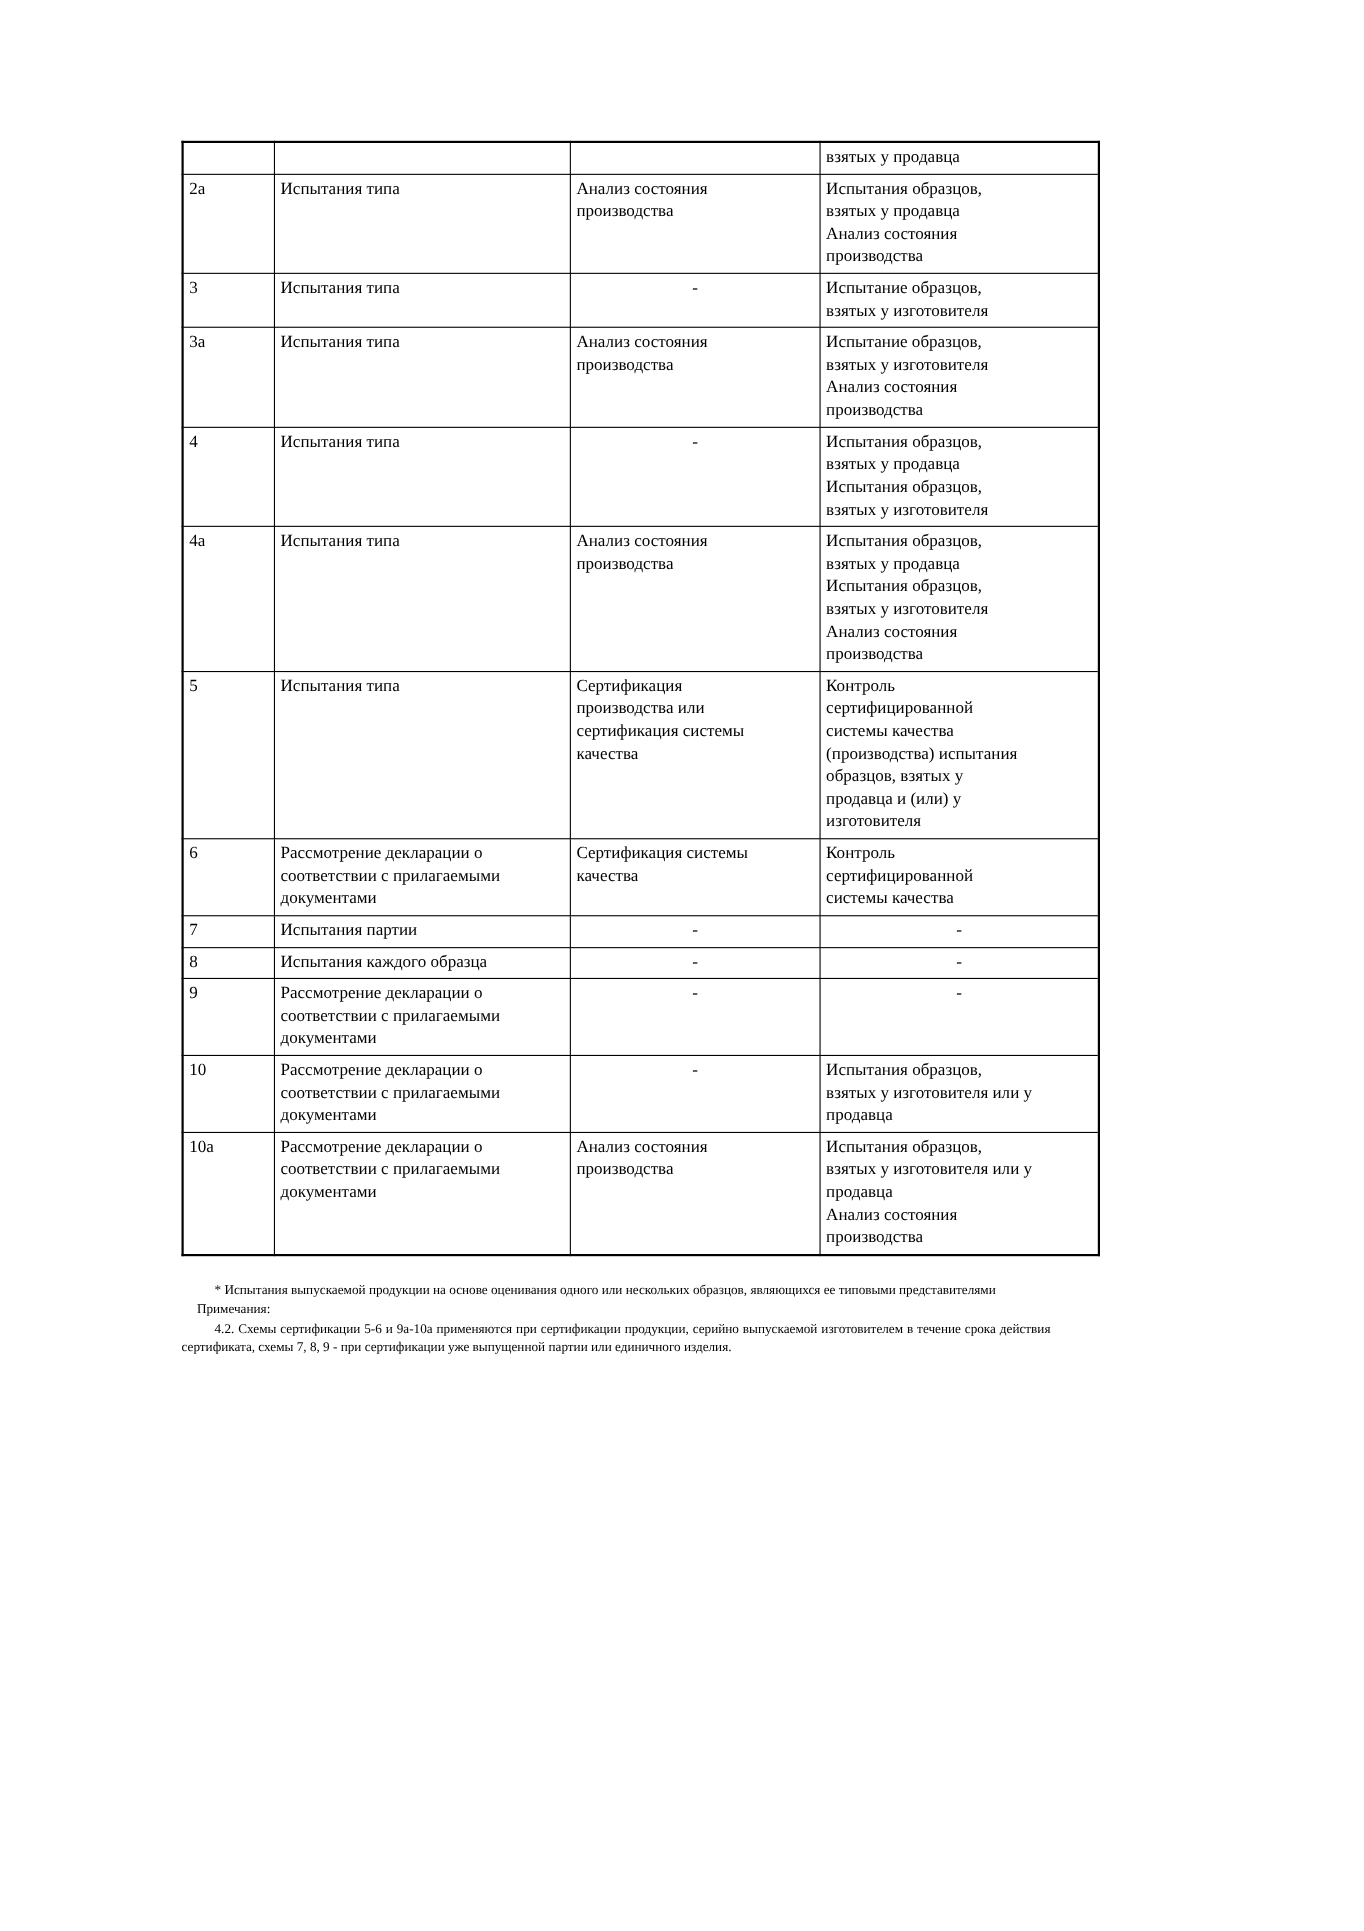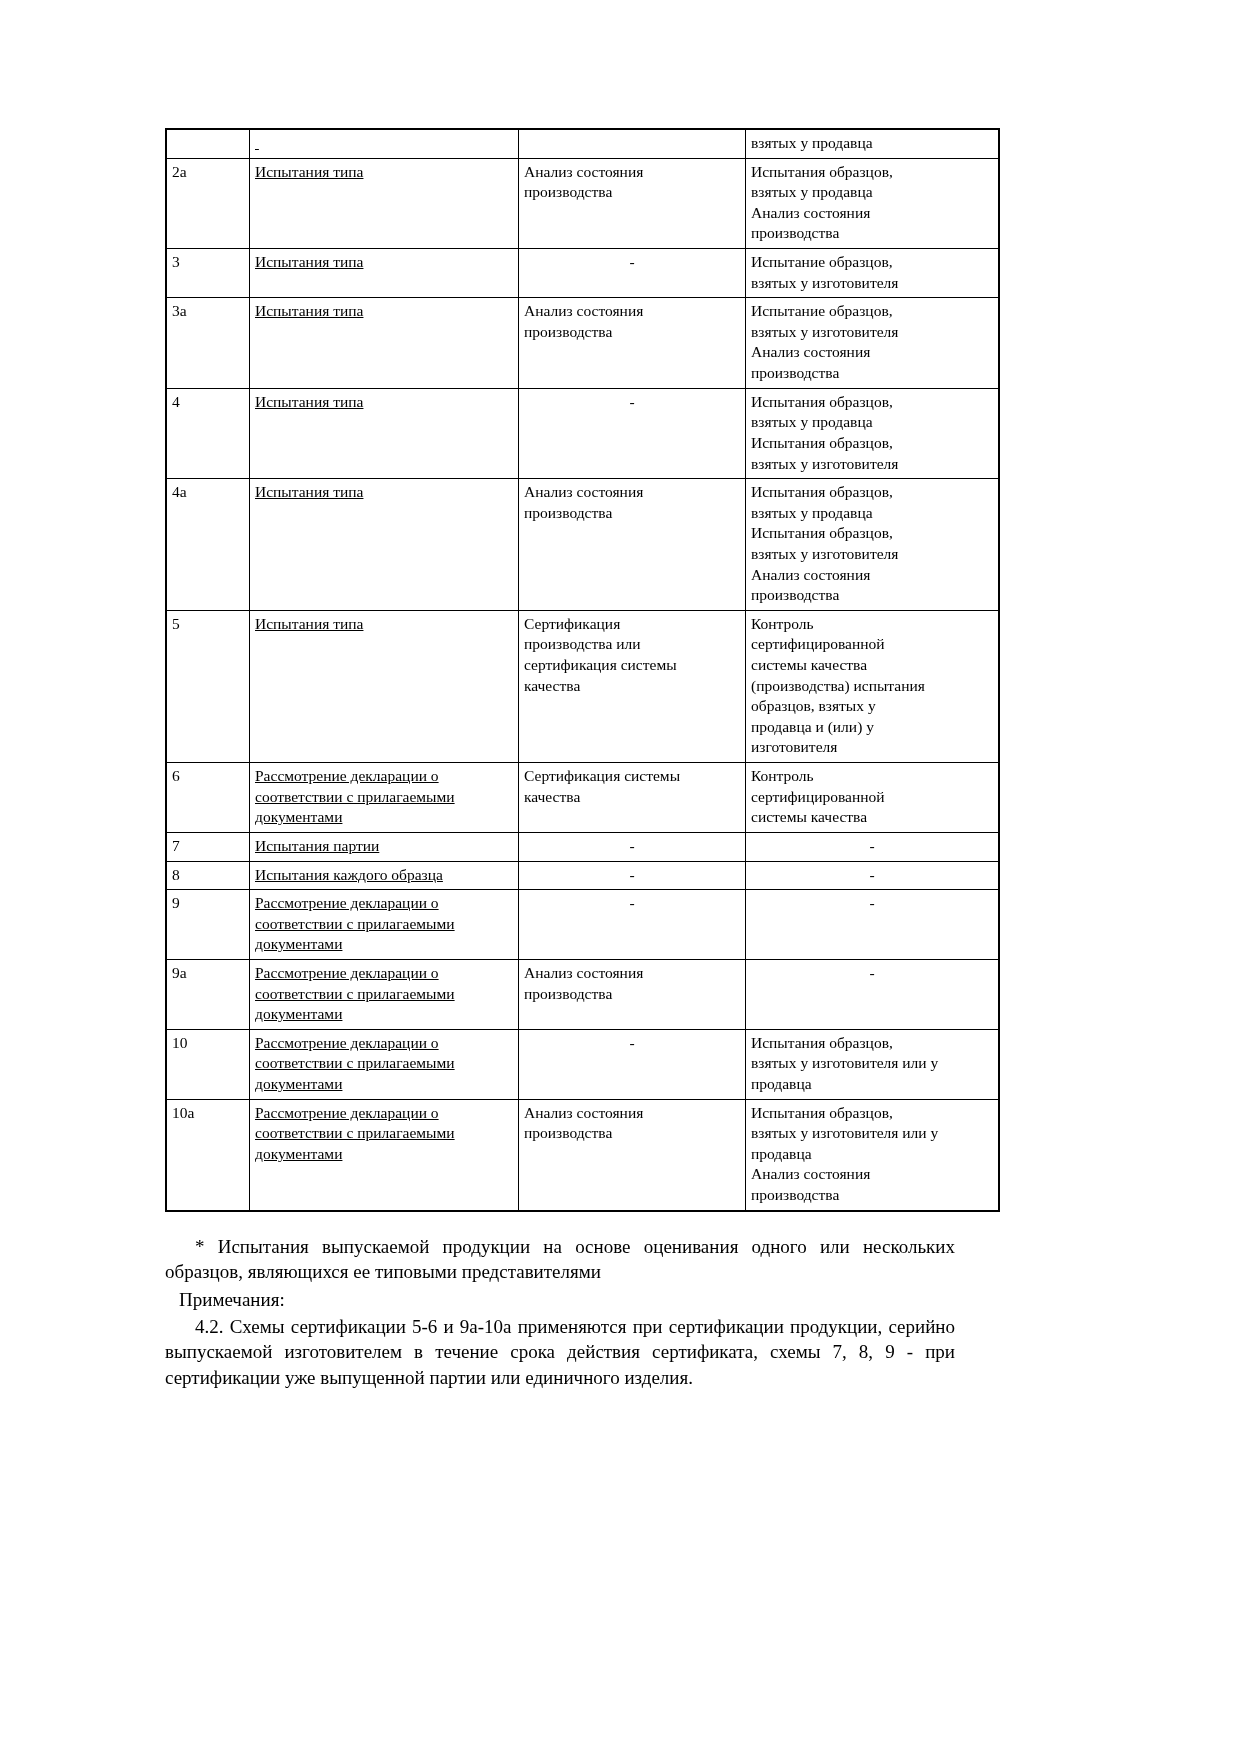--- a/index.html
+++ b/index.html
@@ -35,37 +35,37 @@
     vertical-align: top;
     padding: 3px 5px 4px 5px;
     font-size: 15.5px;
     line-height: 1.33;
     text-align: justify;
     text-justify: inter-word;
     word-spacing: 0;
     hyphens: none;
   }
   table.schemes td.c0 { width: 72px; text-align: left; }
-  table.schemes td.c1 { width: 258px; text-decoration: underline; }
+  table.schemes td.c1 { width: 258px; }
   table.schemes td.c2 { width: 216px; }
   table.schemes td.c3 { width: 242px; }
   td .ln {
     display: block;
     text-align: justify;
     text-justify: inter-word;
   }
   td .ln.last { text-align: left; }
   td.dash {
     text-align: center !important;
   }
   td.dash .ln { text-align: center; }
 
   .notes {
     margin-top: 22px;
-    font-size: 19px;
+    font-size: 12px;
     line-height: 1.34;
     text-align: justify;
     text-justify: inter-word;
     width: 790px;
   }
   .notes p {
     margin: 0;
   }
   .notes p.ind {
     text-indent: 30px;
@@ -263,37 +263,20 @@
           </td>
           <td class="c2 dash">
             <span class="ln last">-</span>
           </td>
           <td class="c3 dash">
             <span class="ln last">-</span>
           </td>
         </tr>
         <tr>
           <td class="c0">
-            <span class="ln last">9а</span>
-          </td>
-          <td class="c1">
-            <span class="ln">Рассмотрение декларации о</span>
-            <span class="ln">соответствии с прилагаемыми</span>
-            <span class="ln last">документами</span>
-          </td>
-          <td class="c2">
-            <span class="ln">Анализ состояния</span>
-            <span class="ln last">производства</span>
-          </td>
-          <td class="c3 dash">
-            <span class="ln last">-</span>
-          </td>
-        </tr>
-        <tr>
-          <td class="c0">
             <span class="ln last">10</span>
           </td>
           <td class="c1">
             <span class="ln">Рассмотрение декларации о</span>
             <span class="ln">соответствии с прилагаемыми</span>
             <span class="ln last">документами</span>
           </td>
           <td class="c2 dash">
             <span class="ln last">-</span>
           </td>

